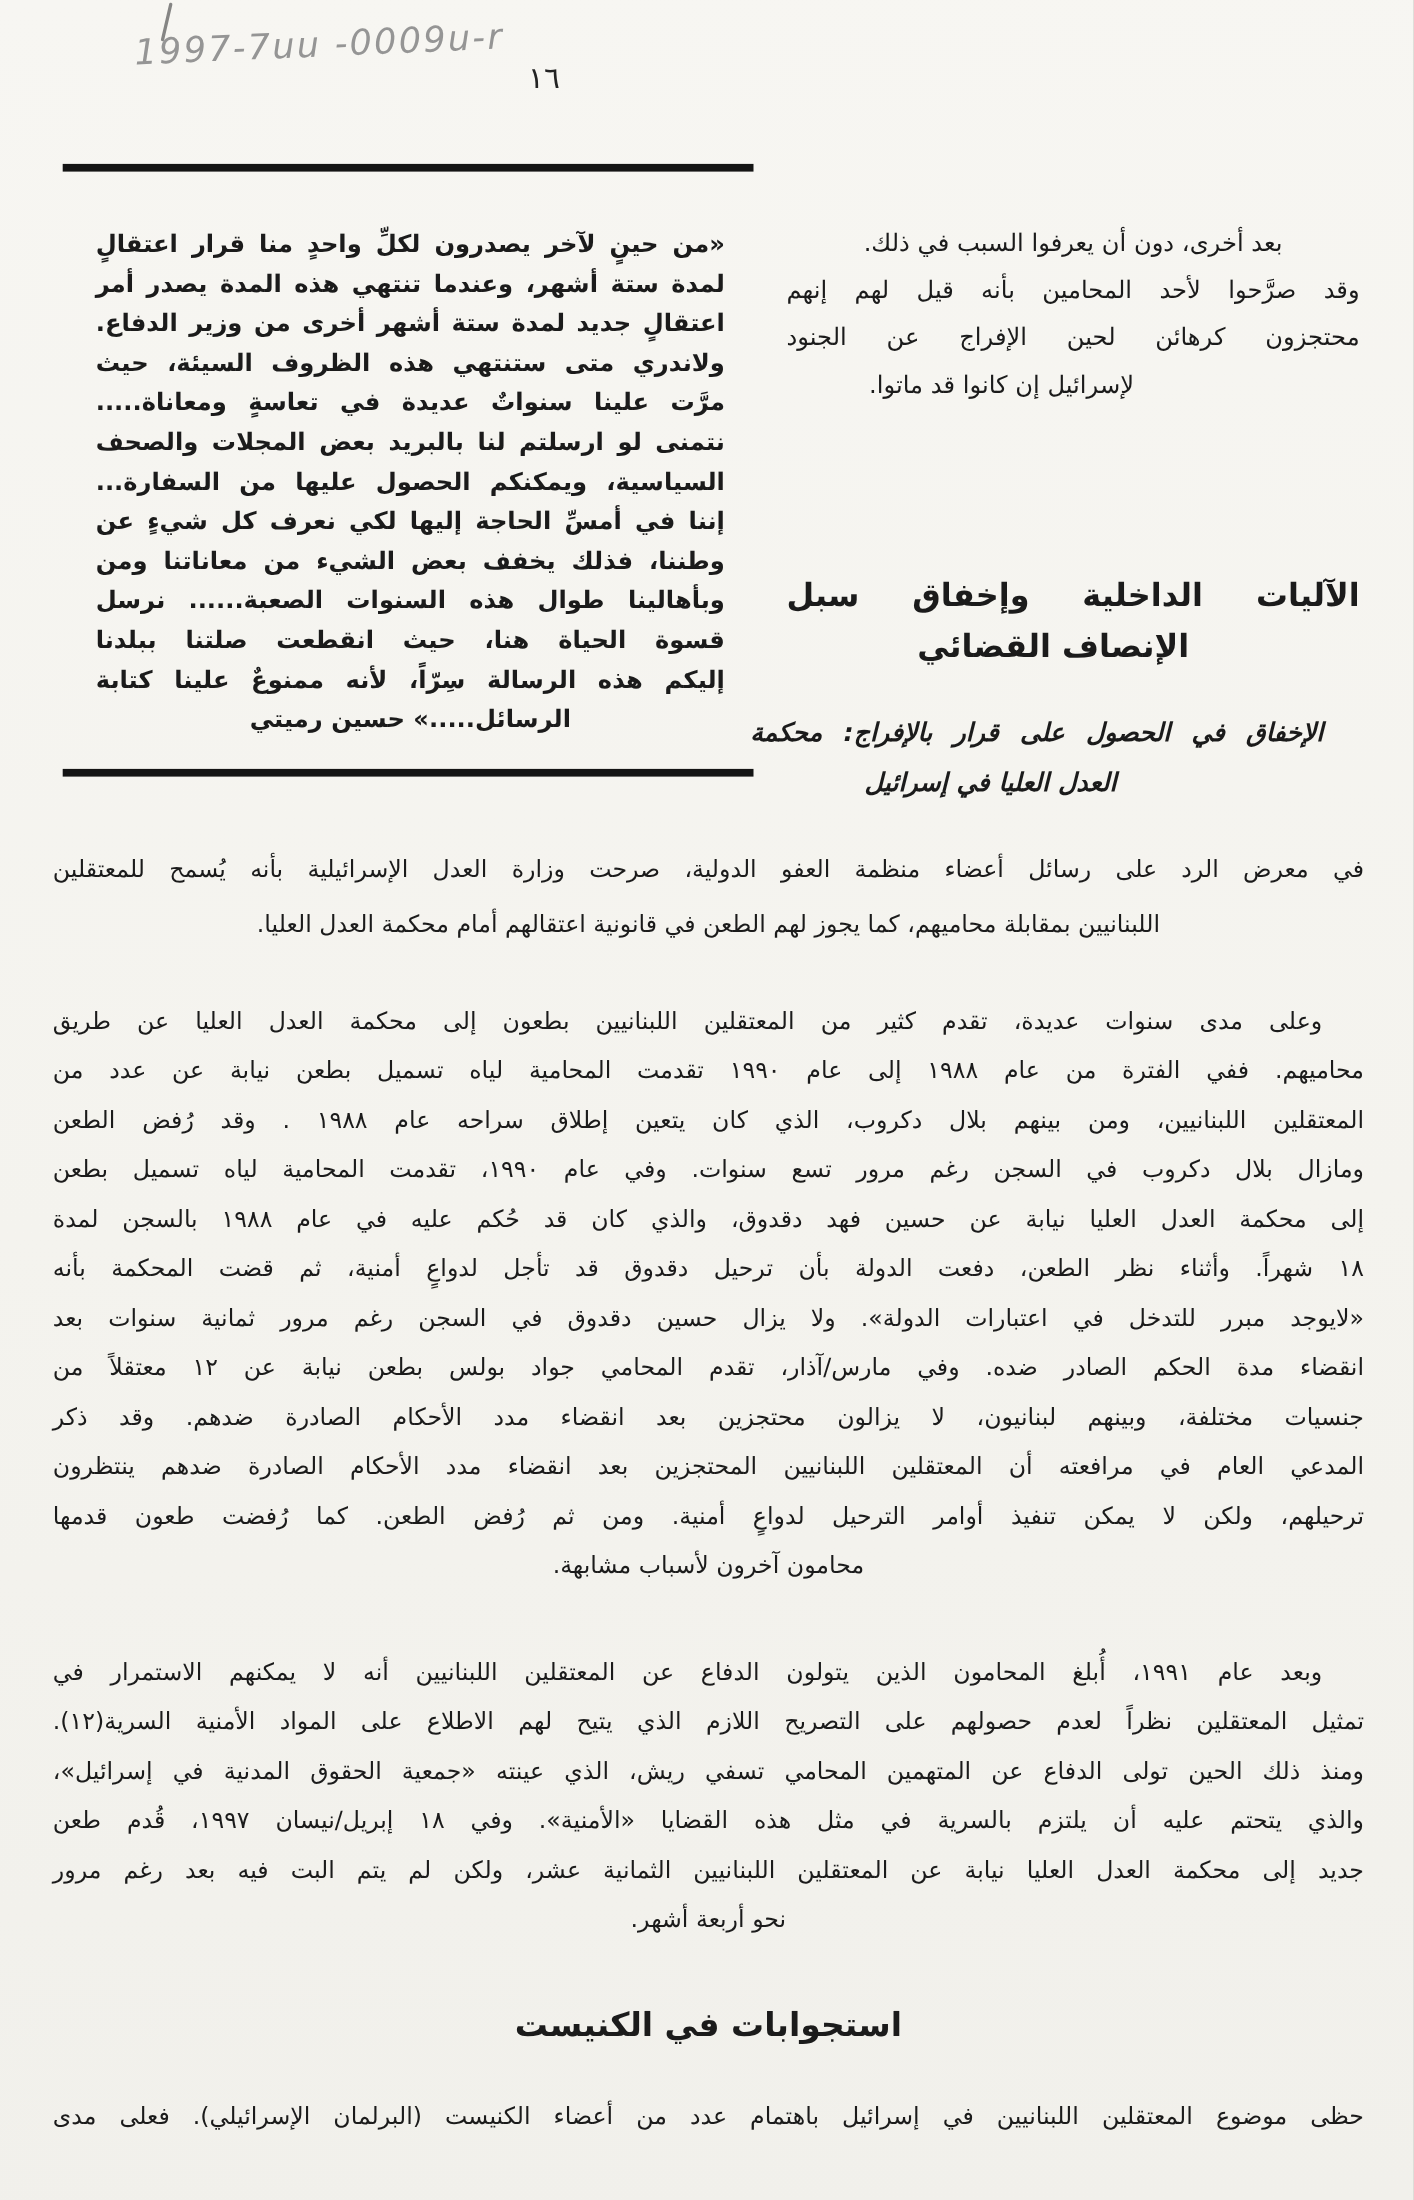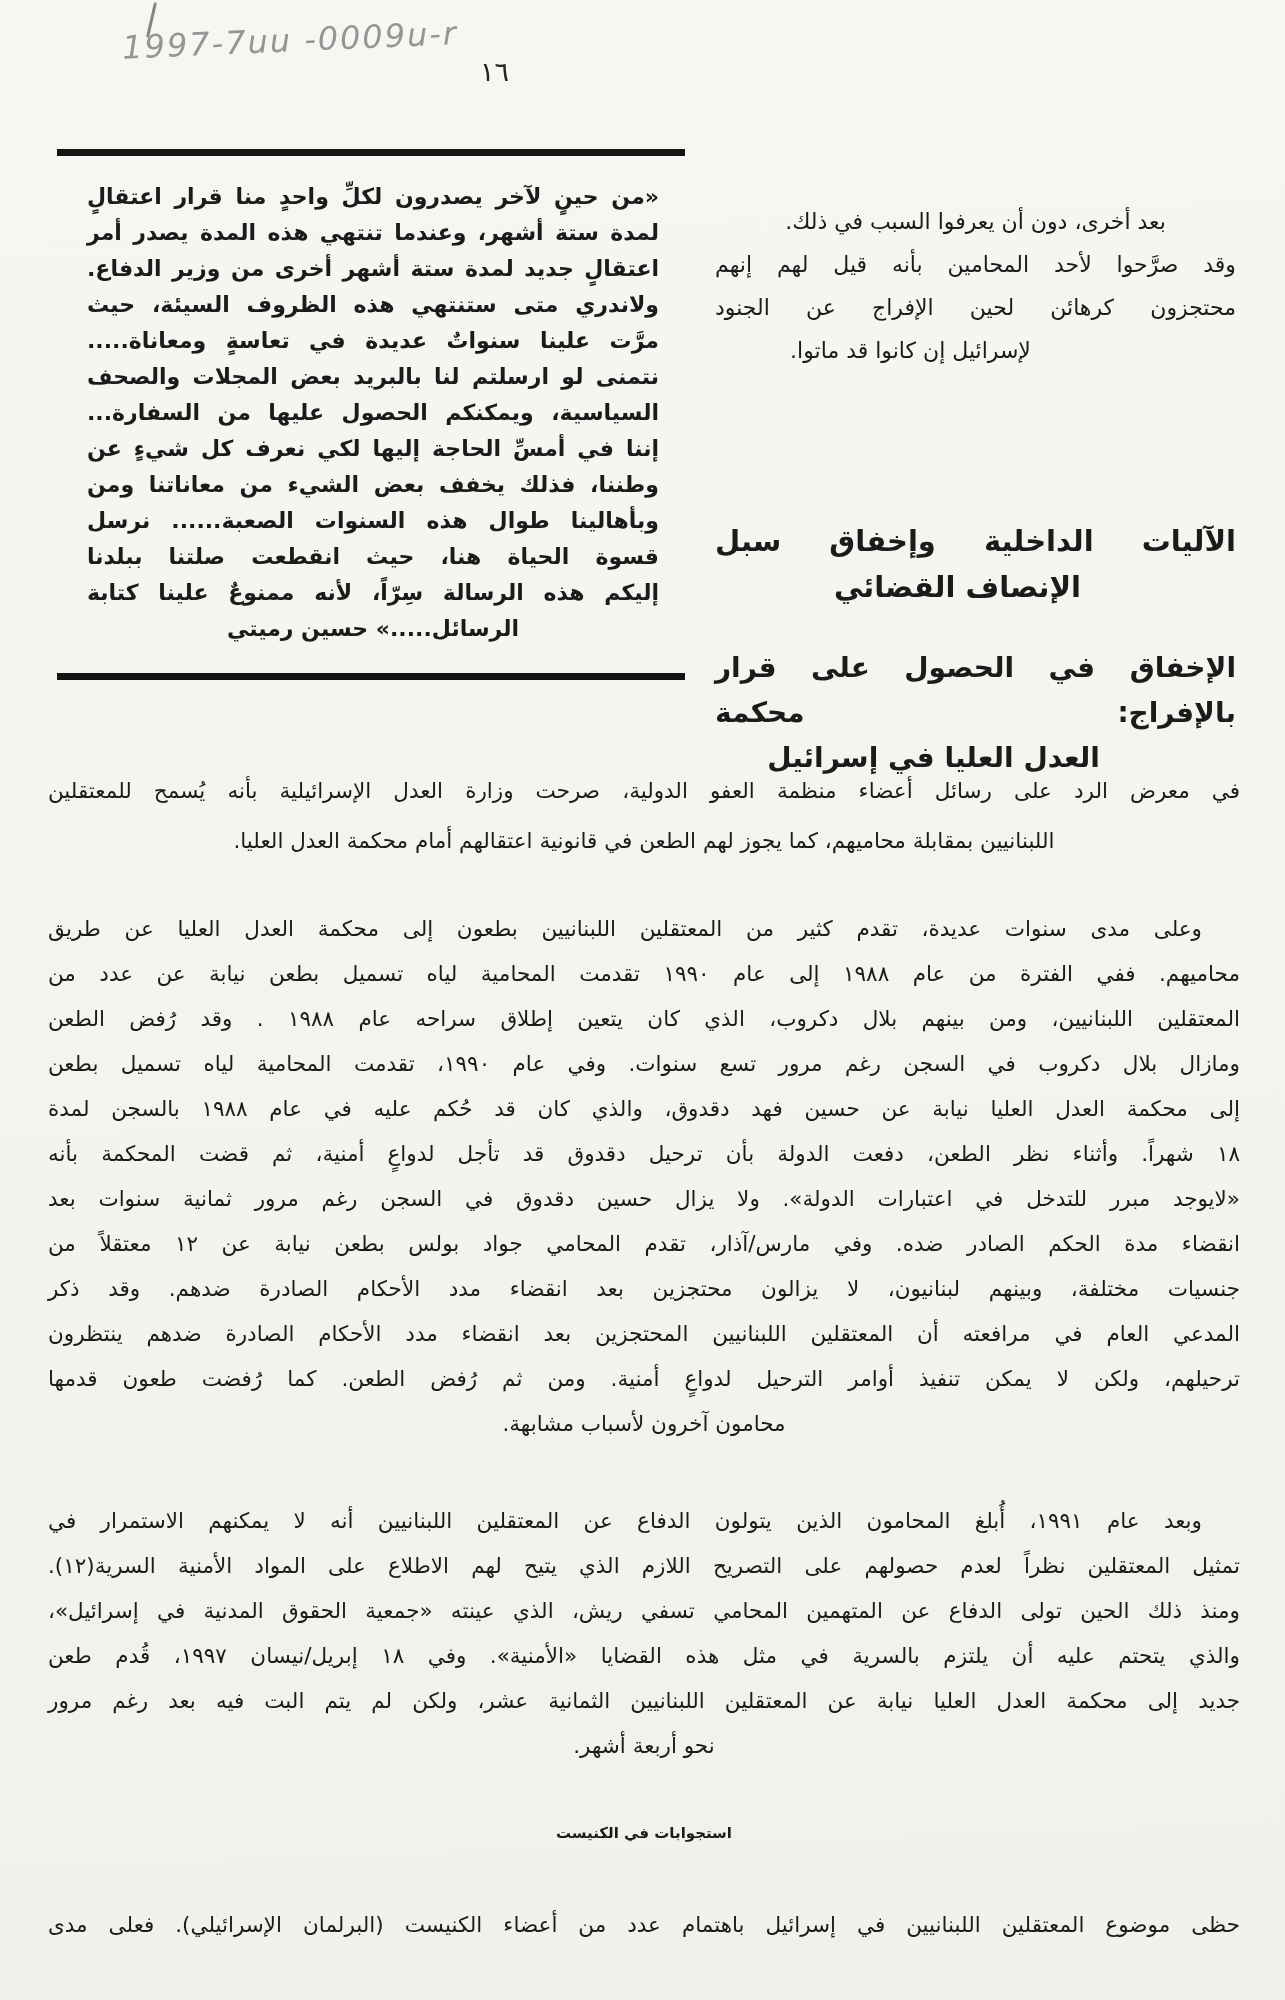--- a/index.html
+++ b/index.html
@@ -30,52 +30,52 @@
   .page-number {
     position:absolute; left:480px; top:56px;
     font-size:27px; color:#232323;text-align:center;
   }
 
   .quote-box {
     position:absolute; left:57px; top:149px; width:628px;
     box-sizing:border-box;
     border-top:7px solid #141414;
     border-bottom:7px solid #141414;
-    padding:23px 26px 26px 30px;
+    padding:49px 26px 26px 30px;
     font-weight:bold; font-size:22px; line-height:36px;
   }
 
   .right-col-para {
     position:absolute; left:715px; top:200px; width:521px;
     font-size:22px; line-height:43px;
   }
   .rc-last { padding-right:130px; }
 
   .heading {
     position:absolute; left:715px; top:518px; width:521px;
     font-size:29px; font-weight:bold; line-height:46px;
   }
   .heading .line2 { padding-right:36px; }
 
   .subheading {
-    position:absolute; left:715px; top:645px; width:521px;
-    font-size:28px; font-weight:bold; line-height:45px;
+    position:absolute; left:682px; top:645px; width:521px;
+    font-size:23px; font-weight:bold; line-height:45px;font-style:italic;
   }
   .subheading .line2 { padding-right:84px; }
 
   .body-par { position:absolute; left:48px; width:1192px; font-size:21.5px; }
   .p1 { top:766px;  line-height:50px; }
   .p2 { top:906px;  line-height:45px; }
   .p3 { top:1498px; line-height:45px; }
   .p4 { top:1902px; line-height:45px; }
   .indent { padding-right:38px; }
 
   .section-heading {
     position:absolute; left:48px; top:1824px; width:1192px;
-    font-size:15px; font-weight:bold;
+    font-size:30px; font-weight:bold;
   }
 </style>
 </head>
 <body>
 
 <div class="page">
 
   <div class="pen-tick"></div>
   <div class="handwriting">1997-7uu -0009u-r</div>
   <div class="page-number ar">١٦</div>

